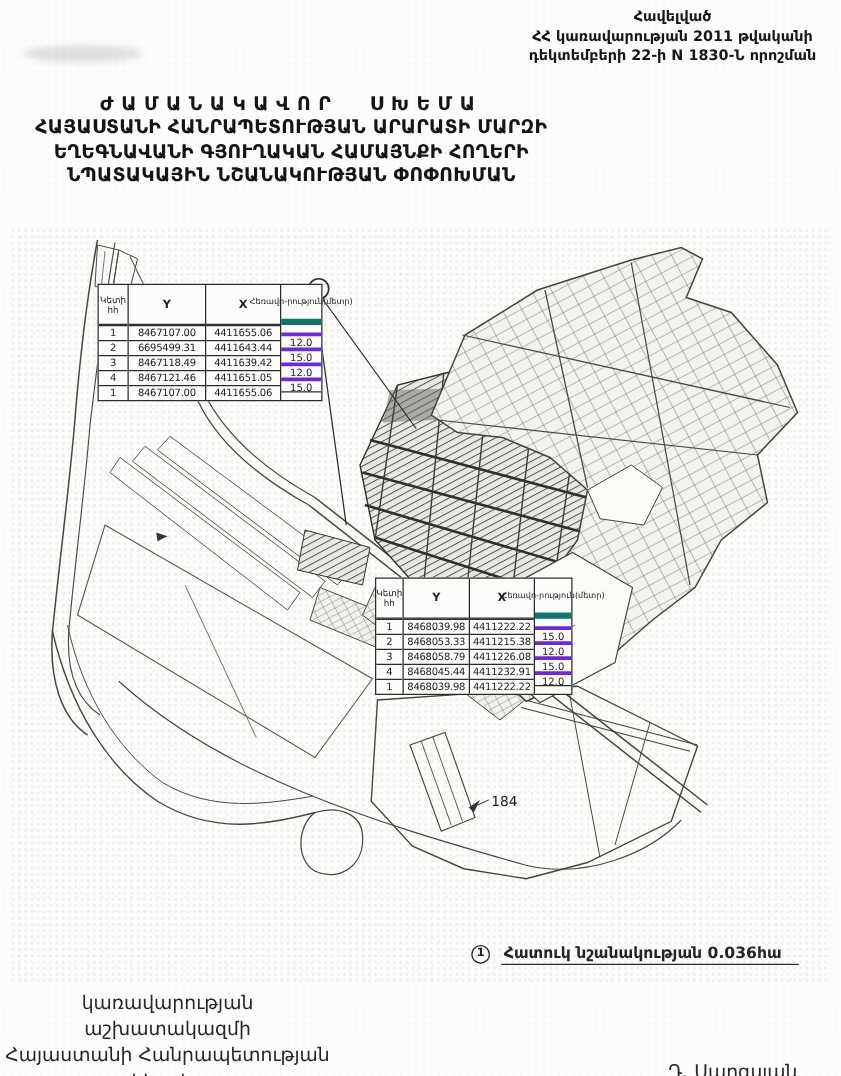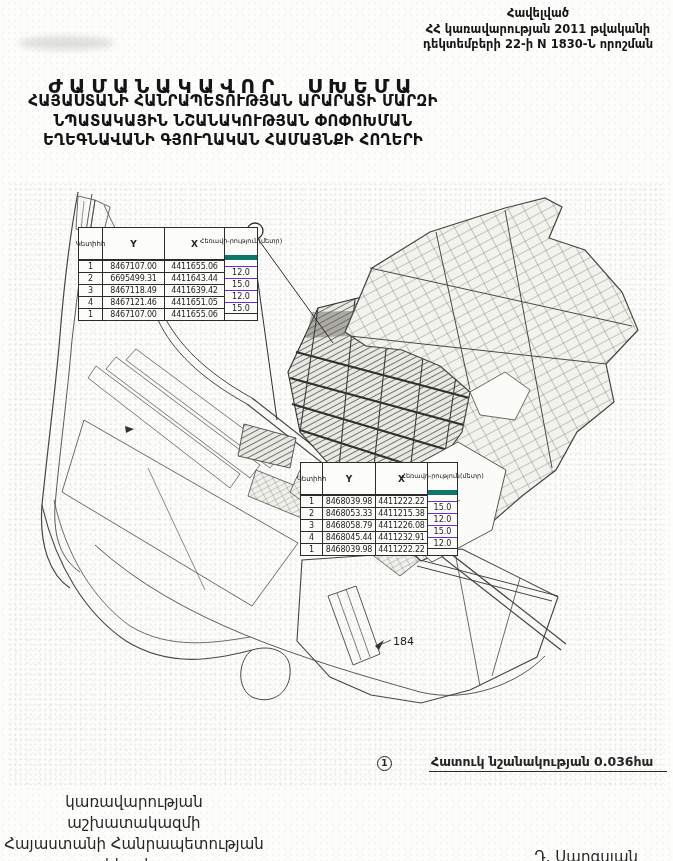--- a/index.html
+++ b/index.html
@@ -21,47 +21,47 @@
     background-size:5px 5px, 11px 11px;
     background-position:0 0, 3px 2px;
     pointer-events:none;
   }
   .smudge{position:absolute;left:18px;top:36px;width:96px;height:14px;border-radius:50%;
     background:rgba(120,120,115,0.22);filter:blur(3px);}
   
   .hdr{position:absolute;left:400px;top:6px;width:276px;text-align:center;
     font-weight:bold;font-size:11.5px;line-height:15.5px;color:#171717;}
   .title{position:absolute;left:13px;top:74px;width:440px;text-align:center;
-    font-weight:bold;font-size:20px;letter-spacing:6px;word-spacing:14px;color:#141414;}
+    font-weight:bold;font-size:15px;letter-spacing:6px;word-spacing:14px;color:#141414;}
   .subtitle{position:absolute;left:8px;top:92px;width:450px;text-align:center;
     font-weight:bold;font-size:15px;line-height:19.5px;color:#141414;letter-spacing:0.2px;}
   
   .coord-table{position:absolute;display:flex;background:#fcfcfa;
     border:1.5px solid #2c2c2c;box-sizing:border-box;z-index:5;}
   .tcol{display:flex;flex-direction:column;box-sizing:border-box;}
   .tcol.sep{border-right:1px solid #2c2c2c;}
-  .thead{height:32px;border-bottom:1px solid #2c2c2c;display:flex;flex-direction:row;
+  .thead{height:32px;border-bottom:1px solid #2c2c2c;display:flex;flex-direction:column;
     align-items:center;justify-content:center;font-size:7px;line-height:8px;color:#222;box-sizing:border-box;}
   .thead.big{font-size:9px;font-weight:bold;}
   .tcell{height:12px;line-height:12px;font-size:8px;text-align:center;color:#1c1c1c;
     border-top:1px solid #2c2c2c;box-sizing:border-box;white-space:nowrap;letter-spacing:-0.2px;}
   .tcol .tcell:first-of-type{border-top:none;}
   .dist-vals{display:flex;flex-direction:column;}
   .dist-spacer{height:6px;}
   .dist-cell{height:12px;line-height:12px;font-size:8px;text-align:center;color:#1c1c1c;
-    border-top:1px solid #6d28d9;box-sizing:border-box;}
+    border-top:3px solid #6d28d9;box-sizing:border-box;}
   .dist-cell.last{border-bottom:1px solid #2c2c2c;}
   .dist-head{height:32px;border-bottom:5px solid #0f766e;display:flex;
     align-items:center;justify-content:center;font-size:6.5px;line-height:7.5px;color:#222;box-sizing:border-box;}
   
   .legend{position:absolute;left:377px;top:754px;display:flex;align-items:center;gap:9px;z-index:6;}
   .legend .circ{width:13px;height:13px;border:1.4px solid #222;border-radius:50%;
     font-size:9px;line-height:13px;text-align:center;font-weight:bold;color:#222;flex:0 0 auto;}
   .legend .txt{font-weight:bold;font-size:12.5px;color:#242424;
-    border-bottom:1.6px solid #2a2a2a;padding:0 14px 2px 2px;margin-left:28px;}
+    border-bottom:1.6px solid #2a2a2a;padding:0 14px 2px 2px;}
   
   .sig{position:absolute;left:0px;top:792px;width:268px;text-align:center;
     font-size:15px;line-height:21px;color:#262626;}
   .sig-name{position:absolute;left:430px;top:848px;width:230px;text-align:right;
     padding-right:22px;font-size:15px;color:#262626;box-sizing:border-box;}
   svg{position:absolute;left:0;top:0;z-index:1;}
 </style>
 </head>
 <body>
 
@@ -71,22 +71,22 @@
 
   <div class="hdr">
     <div>Հավելված</div>
     <div>ՀՀ կառավարության 2011 թվականի</div>
     <div>դեկտեմբերի 22-ի N 1830-Ն որոշման</div>
   </div>
 
   <div class="title">ԺԱՄԱՆԱԿԱՎՈՐ ՍԽԵՄԱ</div>
   <div class="subtitle">
     <div>ՀԱՅԱՍՏԱՆԻ ՀԱՆՐԱՊԵՏՈՒԹՅԱՆ ԱՐԱՐԱՏԻ ՄԱՐԶԻ</div>
+    <div>ԵՂԵԳՆԱՎԱՆԻ ԳՅՈՒՂԱԿԱՆ ՀԱՄԱՅՆՔԻ ՀՈՂԵՐԻ</div>
     <div>ՆՊԱՏԱԿԱՅԻՆ ՆՇԱՆԱԿՈՒԹՅԱՆ ՓՈՓՈԽՄԱՆ</div>
-    <div>ԵՂԵԳՆԱՎԱՆԻ ԳՅՈՒՂԱԿԱՆ ՀԱՄԱՅՆՔԻ ՀՈՂԵՐԻ</div>
   </div>
 
   <svg width="673" height="861" viewBox="0 0 673 861">
     <defs>
       <pattern id="dense" patternUnits="userSpaceOnUse" width="5" height="5" patternTransform="rotate(62)">
         <rect width="5" height="5" fill="#e9e9e4"></rect>
         <line x1="0" y1="0" x2="0" y2="5" stroke="#56534e" stroke-width="1.6"></line>
       </pattern>
       <pattern id="grid" patternUnits="userSpaceOnUse" width="14" height="9" patternTransform="rotate(-28)">
         <rect width="14" height="9" fill="#f3f3ee"></rect>

